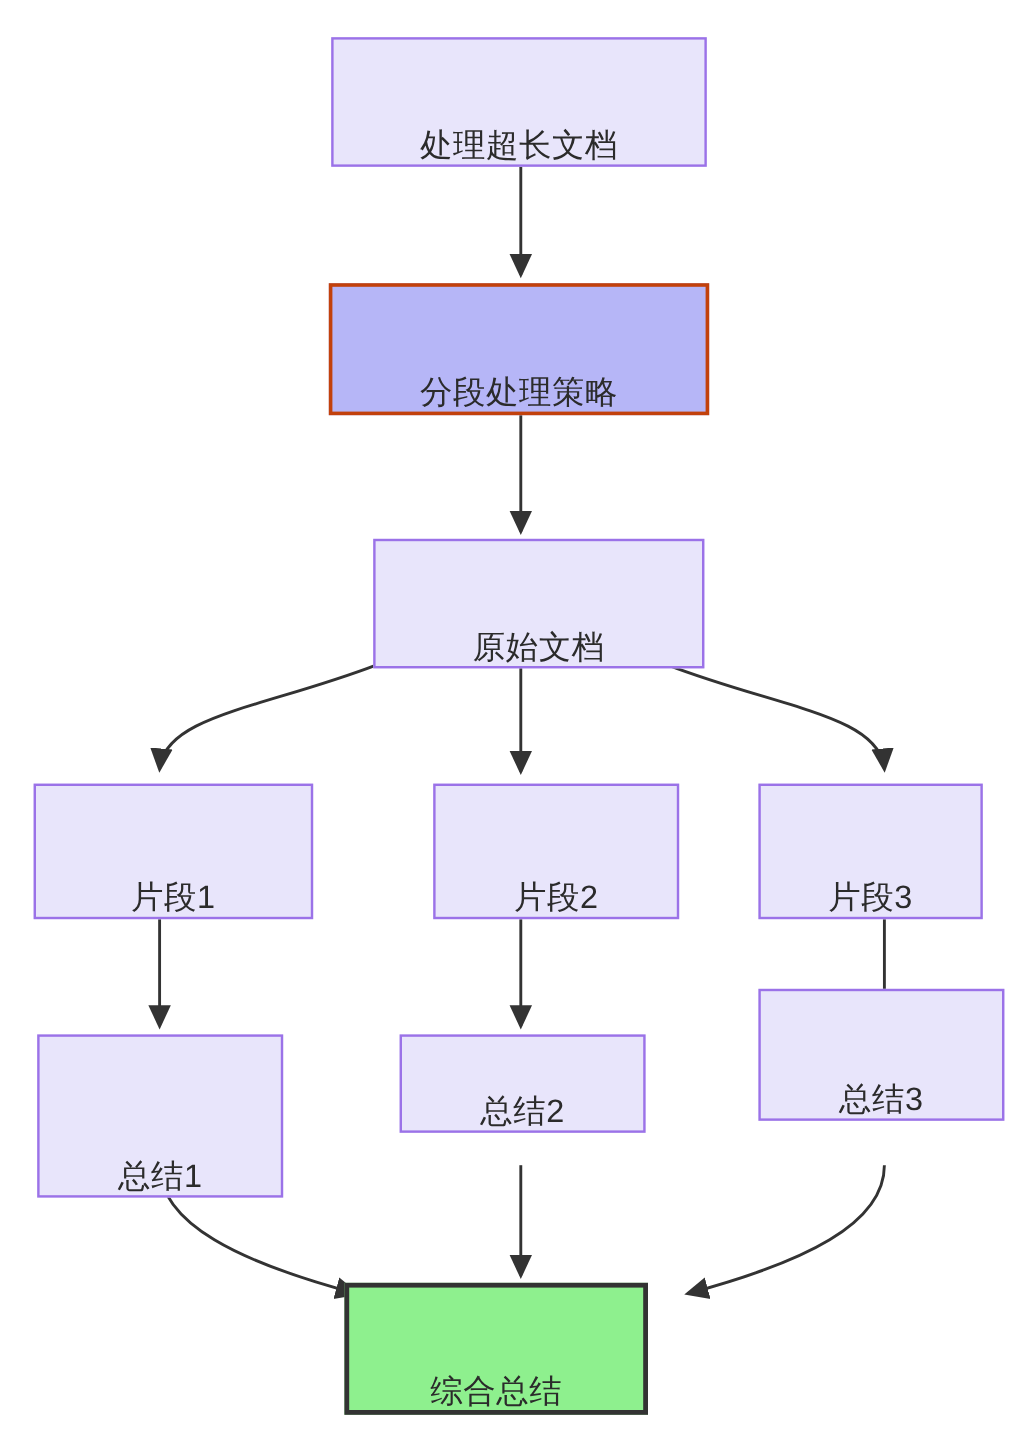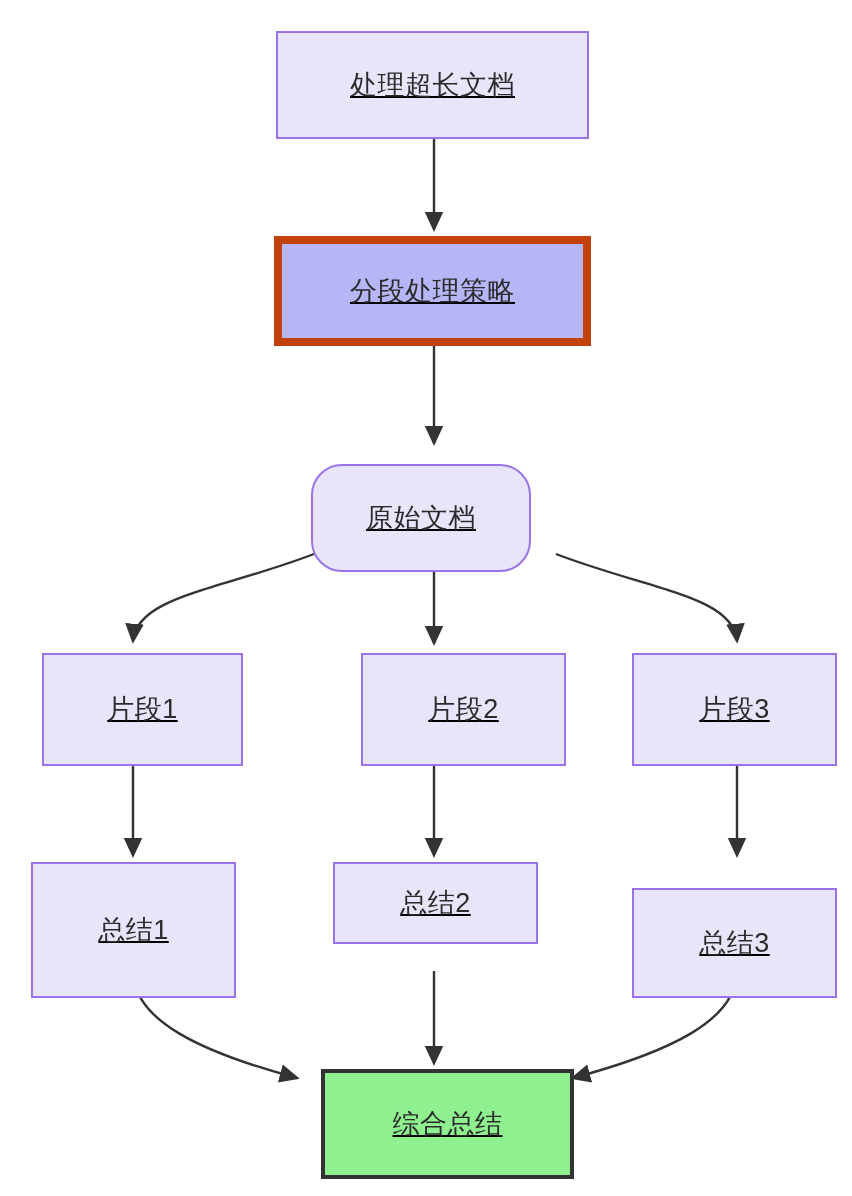--- a/index.html
+++ b/index.html
@@ -29,44 +29,43 @@
     top: 0;
     width: 852px;
     height: 1196px;
     pointer-events: none;
   }
 
   .node {
     position: absolute;
     box-sizing: border-box;
     display: flex;
-    align-items: center;
+    align-items: flex-end;
     justify-content: center;
     text-align: center;
-    text-decoration: underline;
   }
 
   .node-label {
     font-size: 27px;
     line-height: 1.2;
     color: #2b2b2b;
     letter-spacing: 0.5px;
     white-space: nowrap;
   }
 
   
   .node-default {
     background: #e8e5fb;
     border: 2px solid #9b72e8;
   }
 
   
   .node-strategy {
     background: #b6b6f7;
-    border: 8px solid #c2410c;
+    border: 3px solid #c2410c;
   }
 
   
   .node-final {
     background: #8ef08e;
     border: 4px solid #333333;
   }
 </style>
 </head>
 <body>
@@ -104,45 +103,45 @@
   </svg>
 
   <div class="node node-default" style="left:276px; top:31px; width:313px; height:108px;">
     <span class="node-label">处理超长文档</span>
   </div>
 
   <div class="node node-strategy" style="left:274px; top:236px; width:317px; height:110px;">
     <span class="node-label">分段处理策略</span>
   </div>
 
-  <div class="node node-default" style="left:311px; top:464px; width:220px; height:108px;border-radius:31px;">
+  <div class="node node-default" style="left:311px; top:449px; width:276px; height:108px;">
     <span class="node-label">原始文档</span>
   </div>
 
-  <div class="node node-default" style="left:42px; top:653px; width:201px; height:113px;">
+  <div class="node node-default" style="left:28px; top:653px; width:233px; height:113px;">
     <span class="node-label">片段1</span>
   </div>
 
   <div class="node node-default" style="left:333px; top:653px; width:205px; height:113px;margin-left:28px;">
     <span class="node-label">片段2</span>
   </div>
 
-  <div class="node node-default" style="left:632px; top:653px; width:205px; height:113px;">
+  <div class="node node-default" style="left:632px; top:653px; width:187px; height:113px;">
     <span class="node-label">片段3</span>
   </div>
 
   <div class="node node-default" style="left:31px; top:862px; width:205px; height:136px;">
     <span class="node-label">总结1</span>
   </div>
 
   <div class="node node-default" style="left:333px; top:862px; width:205px; height:82px;">
     <span class="node-label">总结2</span>
   </div>
 
-  <div class="node node-default" style="left:632px; top:888px; width:205px; height:110px;">
+  <div class="node node-default" style="left:632px; top:824px; width:205px; height:110px;">
     <span class="node-label">总结3</span>
   </div>
 
-  <div class="node node-final" style="left:321px; top:1069px; width:253px; height:110px;">
+  <div class="node node-final" style="left:287px; top:1069px; width:253px; height:110px;">
     <span class="node-label">综合总结</span>
   </div>
 
 </div>
 
 </body></html>

